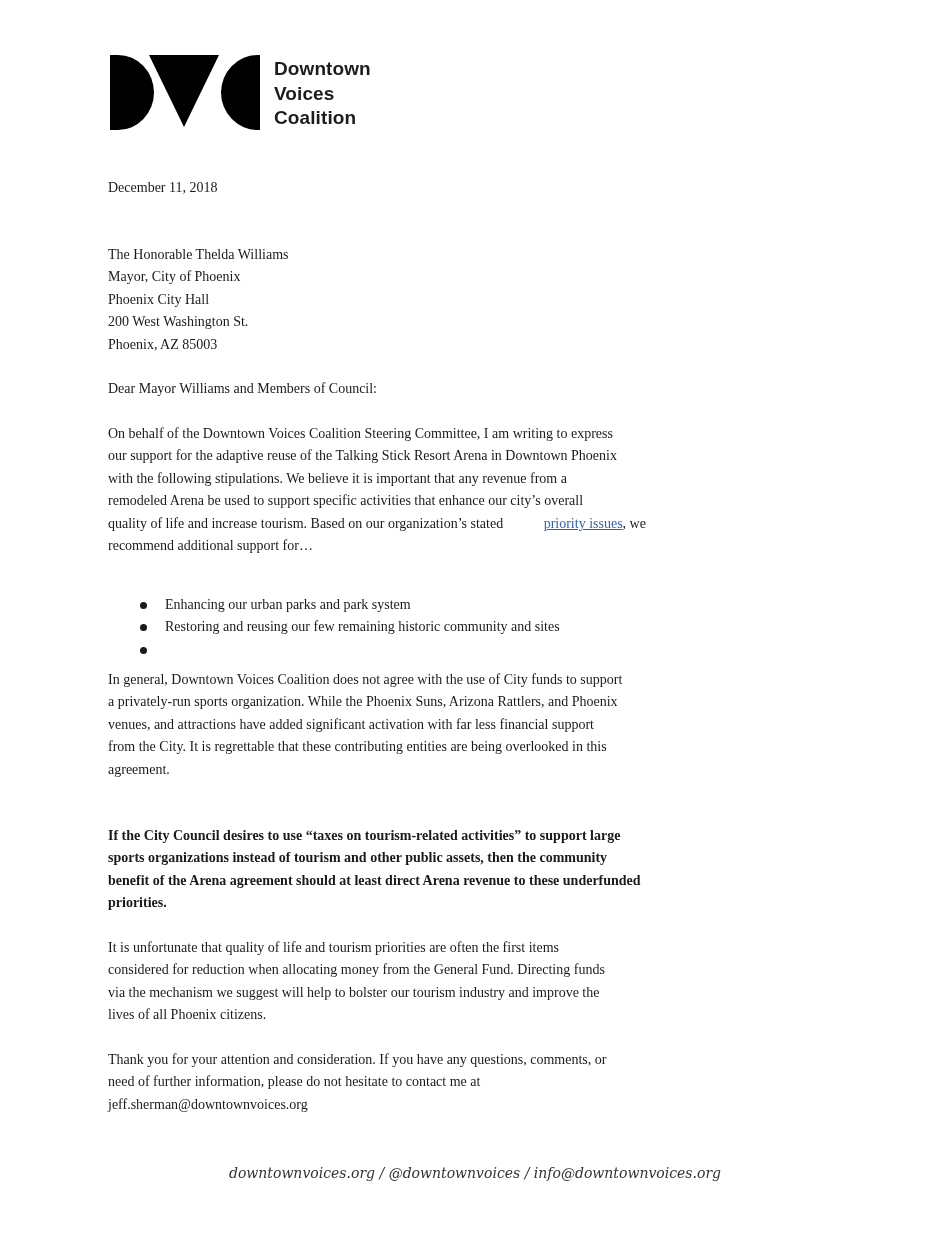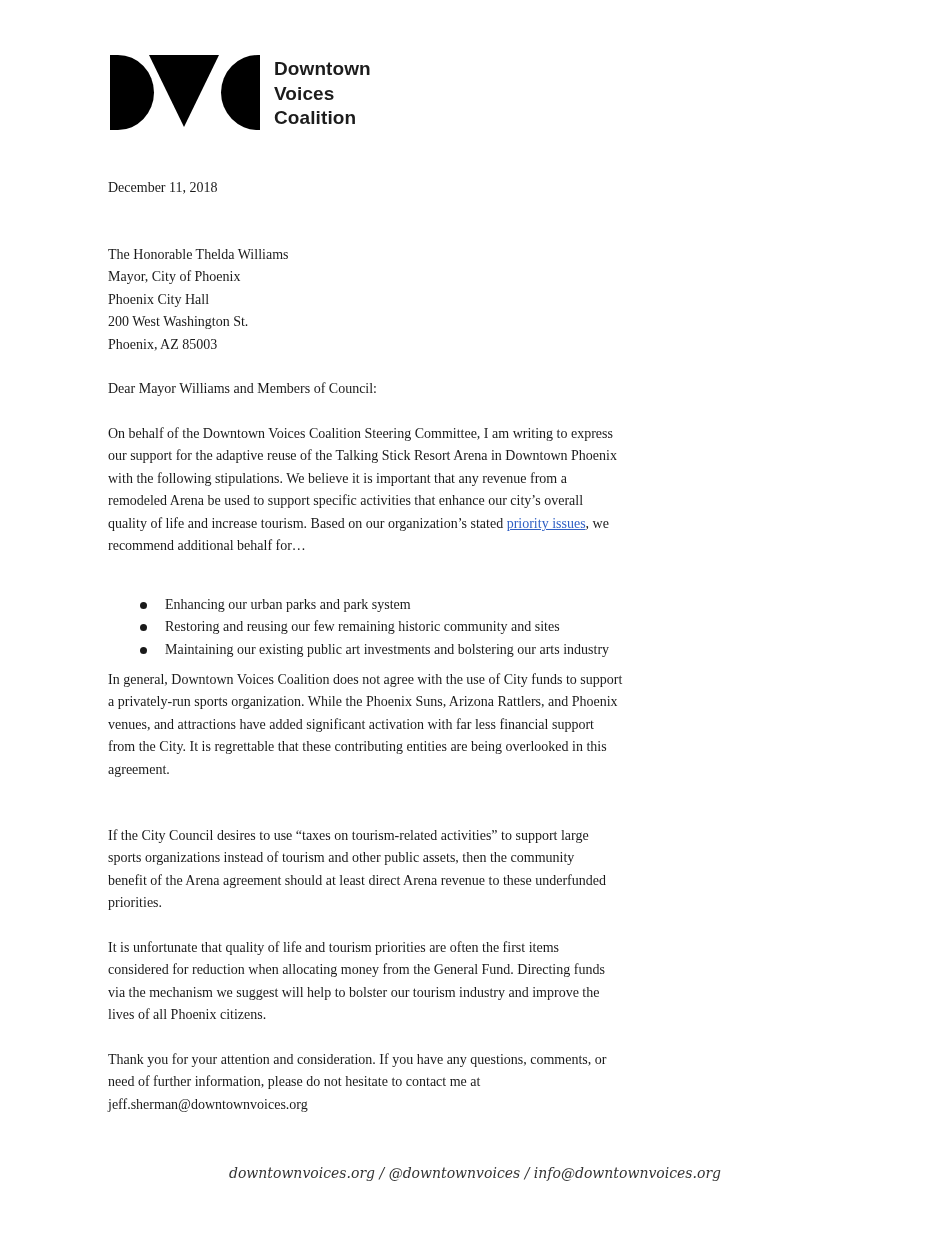--- a/index.html
+++ b/index.html
@@ -63,27 +63,28 @@
     .bullets .item { position: relative; padding-left: 29px; white-space: nowrap; }
     .bullets .bullet {
       position: absolute;
       left: 4px;
       top: 8px;
       width: 7px; height: 7px;
       border-radius: 50%;
       background: #1a1a1a;
     }
     .para2 { top: 669px; }
-    .para3 { top: 825px; }
+    .para3 { top: 825px; font-weight: bold; }
     .para4 { top: 937px; }
     .para5 { top: 1049px; }
 
     a.link {
       color: #2f5fc4;
       text-decoration: underline;
+      margin-left: 37px;
     }
 
     .footer {
       position: absolute;
       top: 1165px;
       left: 0;
       width: 950px;
       text-align: center;
       font-family: "DejaVu Serif", "Liberation Serif", serif;
       font-style: italic;
@@ -123,35 +124,34 @@
   </div>
 
   <div class="text salutation">Dear Mayor Williams and Members of Council:</div>
 
   <div class="text para1">
     <span class="line">On behalf of the Downtown Voices Coalition Steering Committee, I am writing to express</span>
     <span class="line">our support for the adaptive reuse of the Talking Stick Resort Arena in Downtown Phoenix</span>
     <span class="line">with the following stipulations. We believe it is important that any revenue from a</span>
     <span class="line">remodeled Arena be used to support specific activities that enhance our city’s overall</span>
     <span class="line"><span>quality of life and increase tourism. Based on our organization’s stated </span><a class="link" href="#">priority issues</a><span>, we</span></span>
-    <span class="line">recommend additional behalf for…</span>
+    <span class="line">recommend additional support for…</span>
   </div>
 
   <div class="text bullets">
     <div class="item">
       <span class="bullet"></span>
       <span>Enhancing our urban parks and park system</span>
     </div>
     <div class="item">
       <span class="bullet"></span>
       <span>Restoring and reusing our few remaining historic community and sites</span>
     </div>
     <div class="item">
       <span class="bullet"></span>
-      <span>Maintaining our existing public art investments and bolstering our arts industry</span>
     </div>
   </div>
 
   <div class="text para2">
     <span class="line">In general, Downtown Voices Coalition does not agree with the use of City funds to support</span>
     <span class="line">a privately-run sports organization. While the Phoenix Suns, Arizona Rattlers, and Phoenix</span>
     <span class="line">venues, and attractions have added significant activation with far less financial support</span>
     <span class="line">from the City. It is regrettable that these contributing entities are being overlooked in this</span>
     <span class="line">agreement.</span>
   </div>

